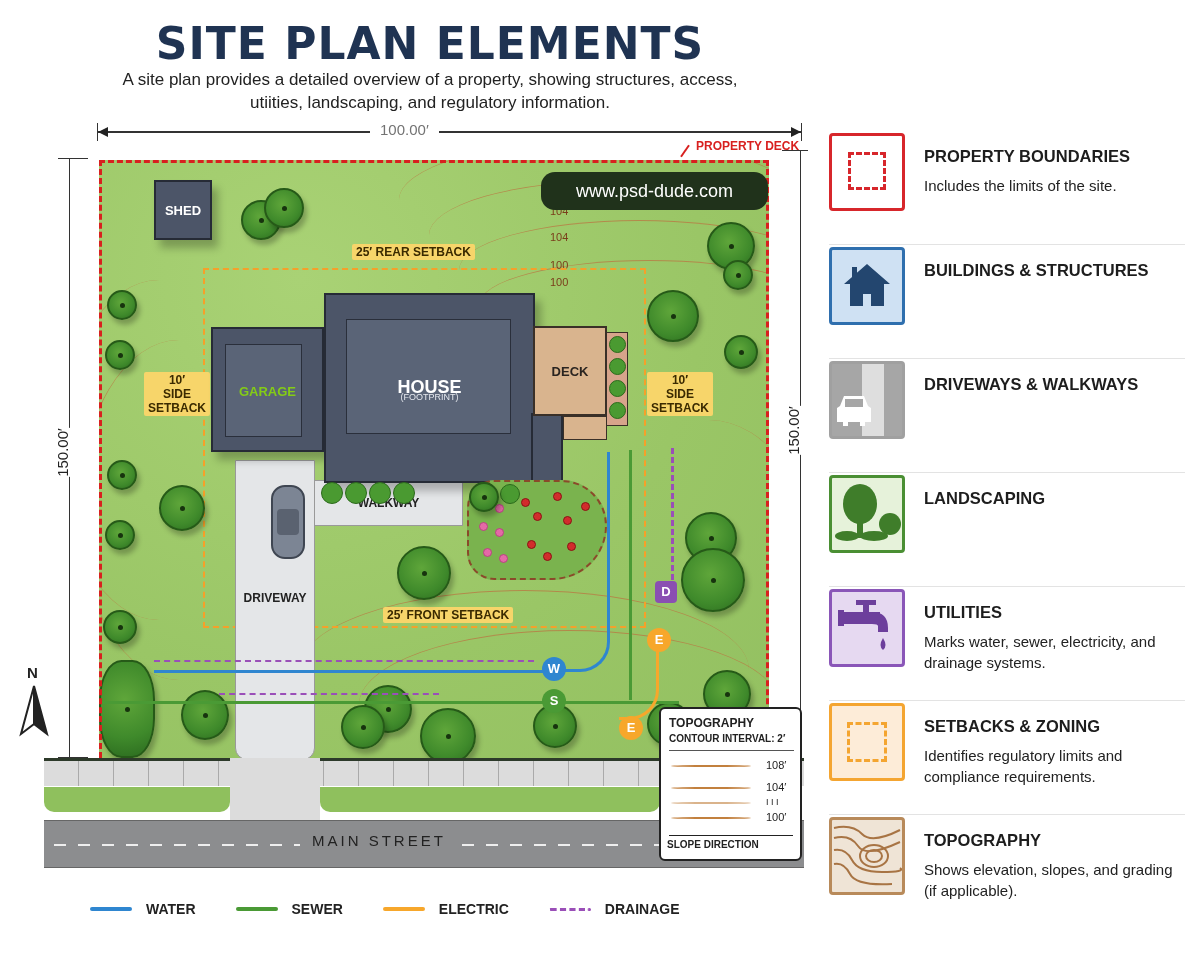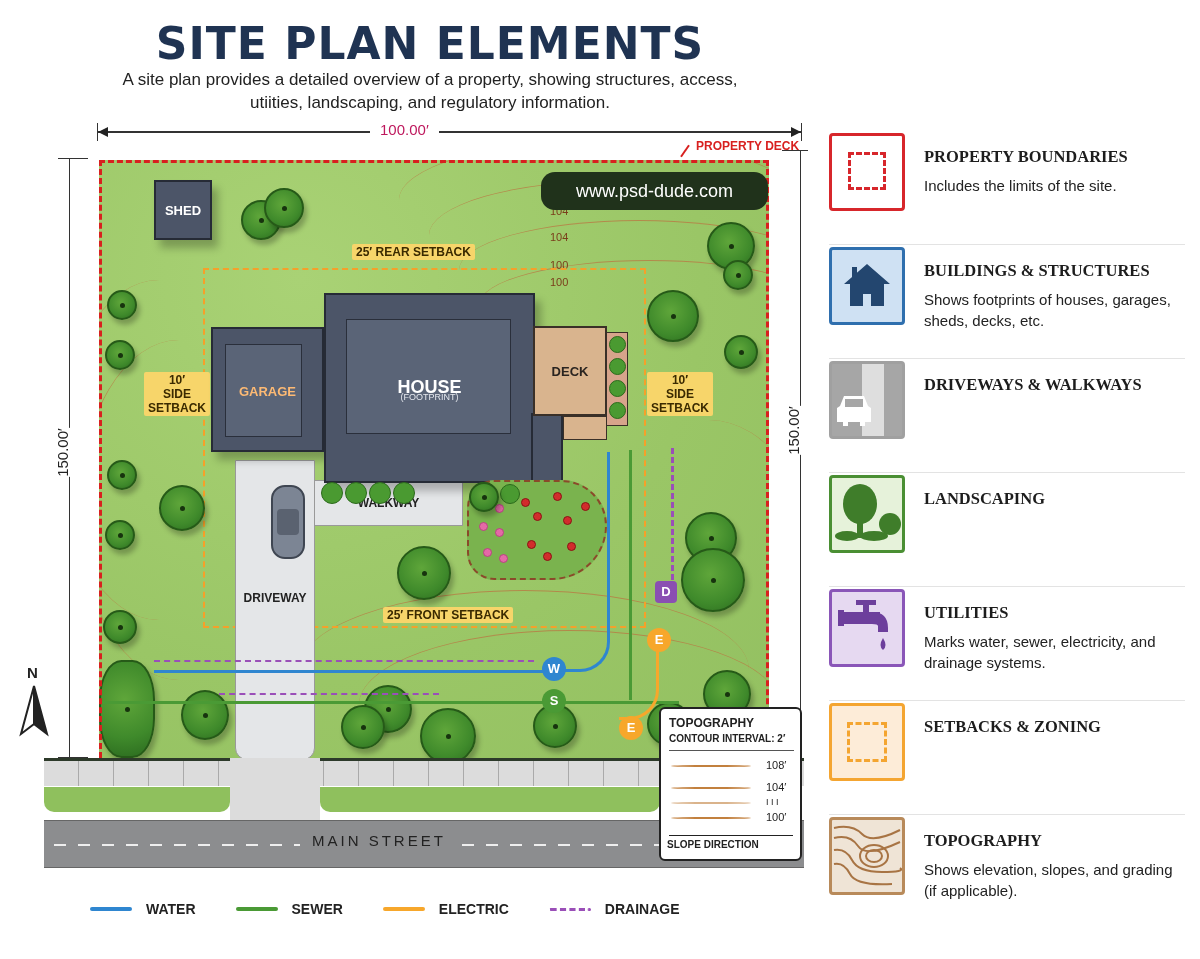--- a/index.html
+++ b/index.html
@@ -8,21 +8,21 @@
 
   .title { position: absolute; left: 0; top: 18px; width: 860px; text-align: center;
     font-family: "DejaVu Sans", sans-serif; font-weight: bold; font-size: 44px; letter-spacing: 1px; color: #1f3352; }
   .subtitle { position: absolute; left: 110px; top: 68px; width: 640px; text-align: center;
     font-size: 17px; line-height: 23px; color: #222; }
 
   
   .dim-h { position: absolute; left: 97px; top: 131px; width: 705px; height: 2px; background: #333; }
   .dim-h::before, .dim-h::after { content: ""; position: absolute; top: -8px; width: 1px; height: 18px; background: #333; }
   .dim-h::before { left: 0; } .dim-h::after { right: 0; }
-  .dim-h-label { position: absolute; left: 370px; top: 121px; padding: 0 10px; background: #fff; font-size: 15px; color: #be185d; }
+  .dim-h-label { position: absolute; left: 370px; top: 121px; padding: 0 10px; background: #fff; font-size: 15px; color: #737373; }
   .arrow-l, .arrow-r { position: absolute; top: 127px; width: 0; height: 0; border-top: 5px solid transparent; border-bottom: 5px solid transparent; }
   .arrow-l { left: 98px; border-right: 10px solid #222; }
   .arrow-r { left: 791px; border-left: 10px solid #222; }
 
   .dim-v-left { position: absolute; left: 69px; top: 158px; width: 1px; height: 600px; background: #333; }
   .dim-v-right { position: absolute; left: 800px; top: 150px; width: 1px; height: 560px; background: #333; }
   .dim-tick { position: absolute; height: 1px; background: #333; }
   .dim-v-label { position: absolute; font-size: 15px; color: #222; background: #fff; padding: 4px 0; transform: rotate(-90deg); transform-origin: center; }
 
   
@@ -31,21 +31,21 @@
   .prop-line { position: absolute; left: 99px; top: 160px; width: 670px; height: 598px; border: 3px dashed #d8201f; border-bottom: none; pointer-events: none; }
   .prop-label { position: absolute; left: 696px; top: 139px; font-size: 12px; font-weight: bold; color: #d8201f; }
   .prop-tick { position: absolute; left: 684px; top: 144px; width: 2px; height: 14px; background: #d8201f; transform: rotate(35deg); }
 
   .setback { position: absolute; left: 104px; top: 108px; width: 443px; height: 360px; border: 2px dashed #f5a02a; }
   .setback-label { position: absolute; background: #f7d56a; color: #3a2a00; font-size: 12px; font-weight: bold; padding: 1px 4px; border-radius: 2px; text-align: center; line-height: 14px; }
 
   .bldg { position: absolute; background: #4c5568; border: 2px solid #262b36; box-shadow: 6px 8px 8px rgba(0,0,0,0.25); }
   .bldg-inner { position: absolute; border: 1px solid #2a2f3b; background: #5a6477; }
   .bldg-label { position: absolute; left: 0; right: 0; text-align: center; font-weight: bold; color: #fff; }
-  .garage-label { color: #fdba74; font-size: 13px; }
+  .garage-label { color: #84cc16; font-size: 13px; }
 
   .deck { position: absolute; background: #d9b48e; border: 2px solid #3a3028; }
   .deck-label { position: absolute; left: 0; right: 0; text-align: center; font-weight: bold; font-size: 13px; color: #2a2420; }
 
   .paving { position: absolute; background: #e4e6e8; border: 1px solid #999; }
   .pave-label { position: absolute; left: 0; right: 0; text-align: center; font-weight: bold; font-size: 12px; color: #222; }
   .car { position: absolute; left: 172px; top: 325px; width: 34px; height: 74px; background: #7c8594; border: 2px solid #3f4652; border-radius: 14px; }
   .car::after { content: ""; position: absolute; left: 4px; top: 22px; width: 22px; height: 26px; background: #5a6270; border-radius: 4px; }
 
   .tree { position: absolute; border-radius: 50%; background: radial-gradient(circle at 45% 40%, #5fa63a 0, #3f8a2b 60%, #2b6a1f 100%); border: 2px solid #265a18; box-shadow: 3px 5px 5px rgba(0,0,0,0.25); }
@@ -93,21 +93,21 @@
   .ul-item { display: flex; align-items: center; margin-right: 40px; }
   .ul-swatch { width: 42px; height: 4px; border-radius: 2px; margin-right: 14px; }
   .ul-swatch.dashed { height: 0; border-top: 3px dashed #9a4fb8; background: none; }
   .ul-label { font-weight: bold; font-size: 14px; color: #222; }
 
   
   .panel { position: absolute; left: 829px; top: 131px; width: 356px; }
   .card { position: relative; height: 114px; border-bottom: 1.5px solid #e3e3e3; }
   .card:last-child { border-bottom: none; }
   .card-icon { position: absolute; left: 0; top: 2px; width: 76px; height: 78px; border: 3px solid; border-radius: 4px; }
-  .card-title { position: absolute; left: 95px; top: 16px; font-family: Liberation Serif, serif; font-weight: bold; font-size: 16.5px; color: #1d1d1d; }
+  .card-title { position: absolute; left: 95px; top: 16px; font-family: Liberation Sans, sans-serif; font-weight: bold; font-size: 16.5px; color: #1d1d1d; }
   .card-desc { position: absolute; left: 95px; top: 44px; width: 260px; font-size: 15px; line-height: 21px; color: #222; }
 </style>
 </head>
 <body>
 
 <div class="title">SITE PLAN ELEMENTS</div>
 <div class="subtitle">A site plan provides a detailed overview of a property, showing structures, access, utiities, landscaping, and regulatory information.</div>
 
 <div class="dim-h"></div>
 <div class="arrow-l"></div>
@@ -316,21 +316,20 @@
     <div class="card-desc">Includes the limits of the site.</div>
   </div>
   <div class="card">
     <div class="card-icon" style="border-color:#2f6fae;background:#cfe1f3;">
       <svg width="70" height="72" viewBox="0 0 70 72">
           <polygon points="35,14 12,34 18,34 18,56 31,56 31,44 39,44 39,56 52,56 52,34 58,34" fill="#23466f"></polygon>
           <rect x="20" y="17" width="5" height="10" fill="#23466f"></rect>
         </svg>
     </div>
     <div class="card-title">BUILDINGS &amp; STRUCTURES</div>
-    <div class="card-desc">Shows footprints of houses, garages, sheds, decks, etc.</div>
   </div>
   <div class="card">
     <div class="card-icon" style="border-color:#a0a0a0;background:#a6a6a6;">
       <div style="position:absolute;left:30px;top:0;width:22px;height:72px;background:#dedede;"></div>
       <svg style="position:absolute;left:2px;top:28px;" width="40" height="40" viewBox="0 0 40 40">
           <path d="M6 14 L10 4 L30 4 L34 14 L37 16 L37 30 L31 30 L31 34 L26 34 L26 30 L14 30 L14 34 L9 34 L9 30 L3 30 L3 16 Z" fill="#fff"></path>
           <rect x="11" y="7" width="18" height="8" fill="#a6a6a6"></rect>
         </svg>
     </div>
     <div class="card-title">DRIVEWAYS &amp; WALKWAYS</div>
@@ -359,20 +358,21 @@
         </svg>
     </div>
     <div class="card-title">UTILITIES</div>
     <div class="card-desc">Marks water, sewer, electricity, and drainage systems.</div>
   </div>
   <div class="card">
     <div class="card-icon" style="border-color:#f4a531;background:#fdecd8;">
       <div style="position:absolute;left:15px;top:16px;width:40px;height:40px;border:3px dashed #f4a531;"></div>
     </div>
     <div class="card-title">SETBACKS &amp; ZONING</div>
+    <div class="card-desc">Identifies regulatory limits and compliance requirements.</div>
   </div>
   <div class="card">
     <div class="card-icon" style="border-color:#b88a5a;background:#efe4d6;">
       <svg width="70" height="72" viewBox="0 0 70 72" fill="none" stroke="#a87444" stroke-width="2">
         <path d="M2 8 Q20 4 30 14 T68 10"></path>
           <path d="M2 18 Q18 14 26 26 T68 22"></path>
           <path d="M2 30 Q14 28 20 40 T50 52 T68 48"></path>
           <path d="M2 44 Q12 42 18 54 T60 64"></path>
           <ellipse cx="42" cy="36" rx="8" ry="6"></ellipse>
           <ellipse cx="42" cy="36" rx="14" ry="11"></ellipse>

